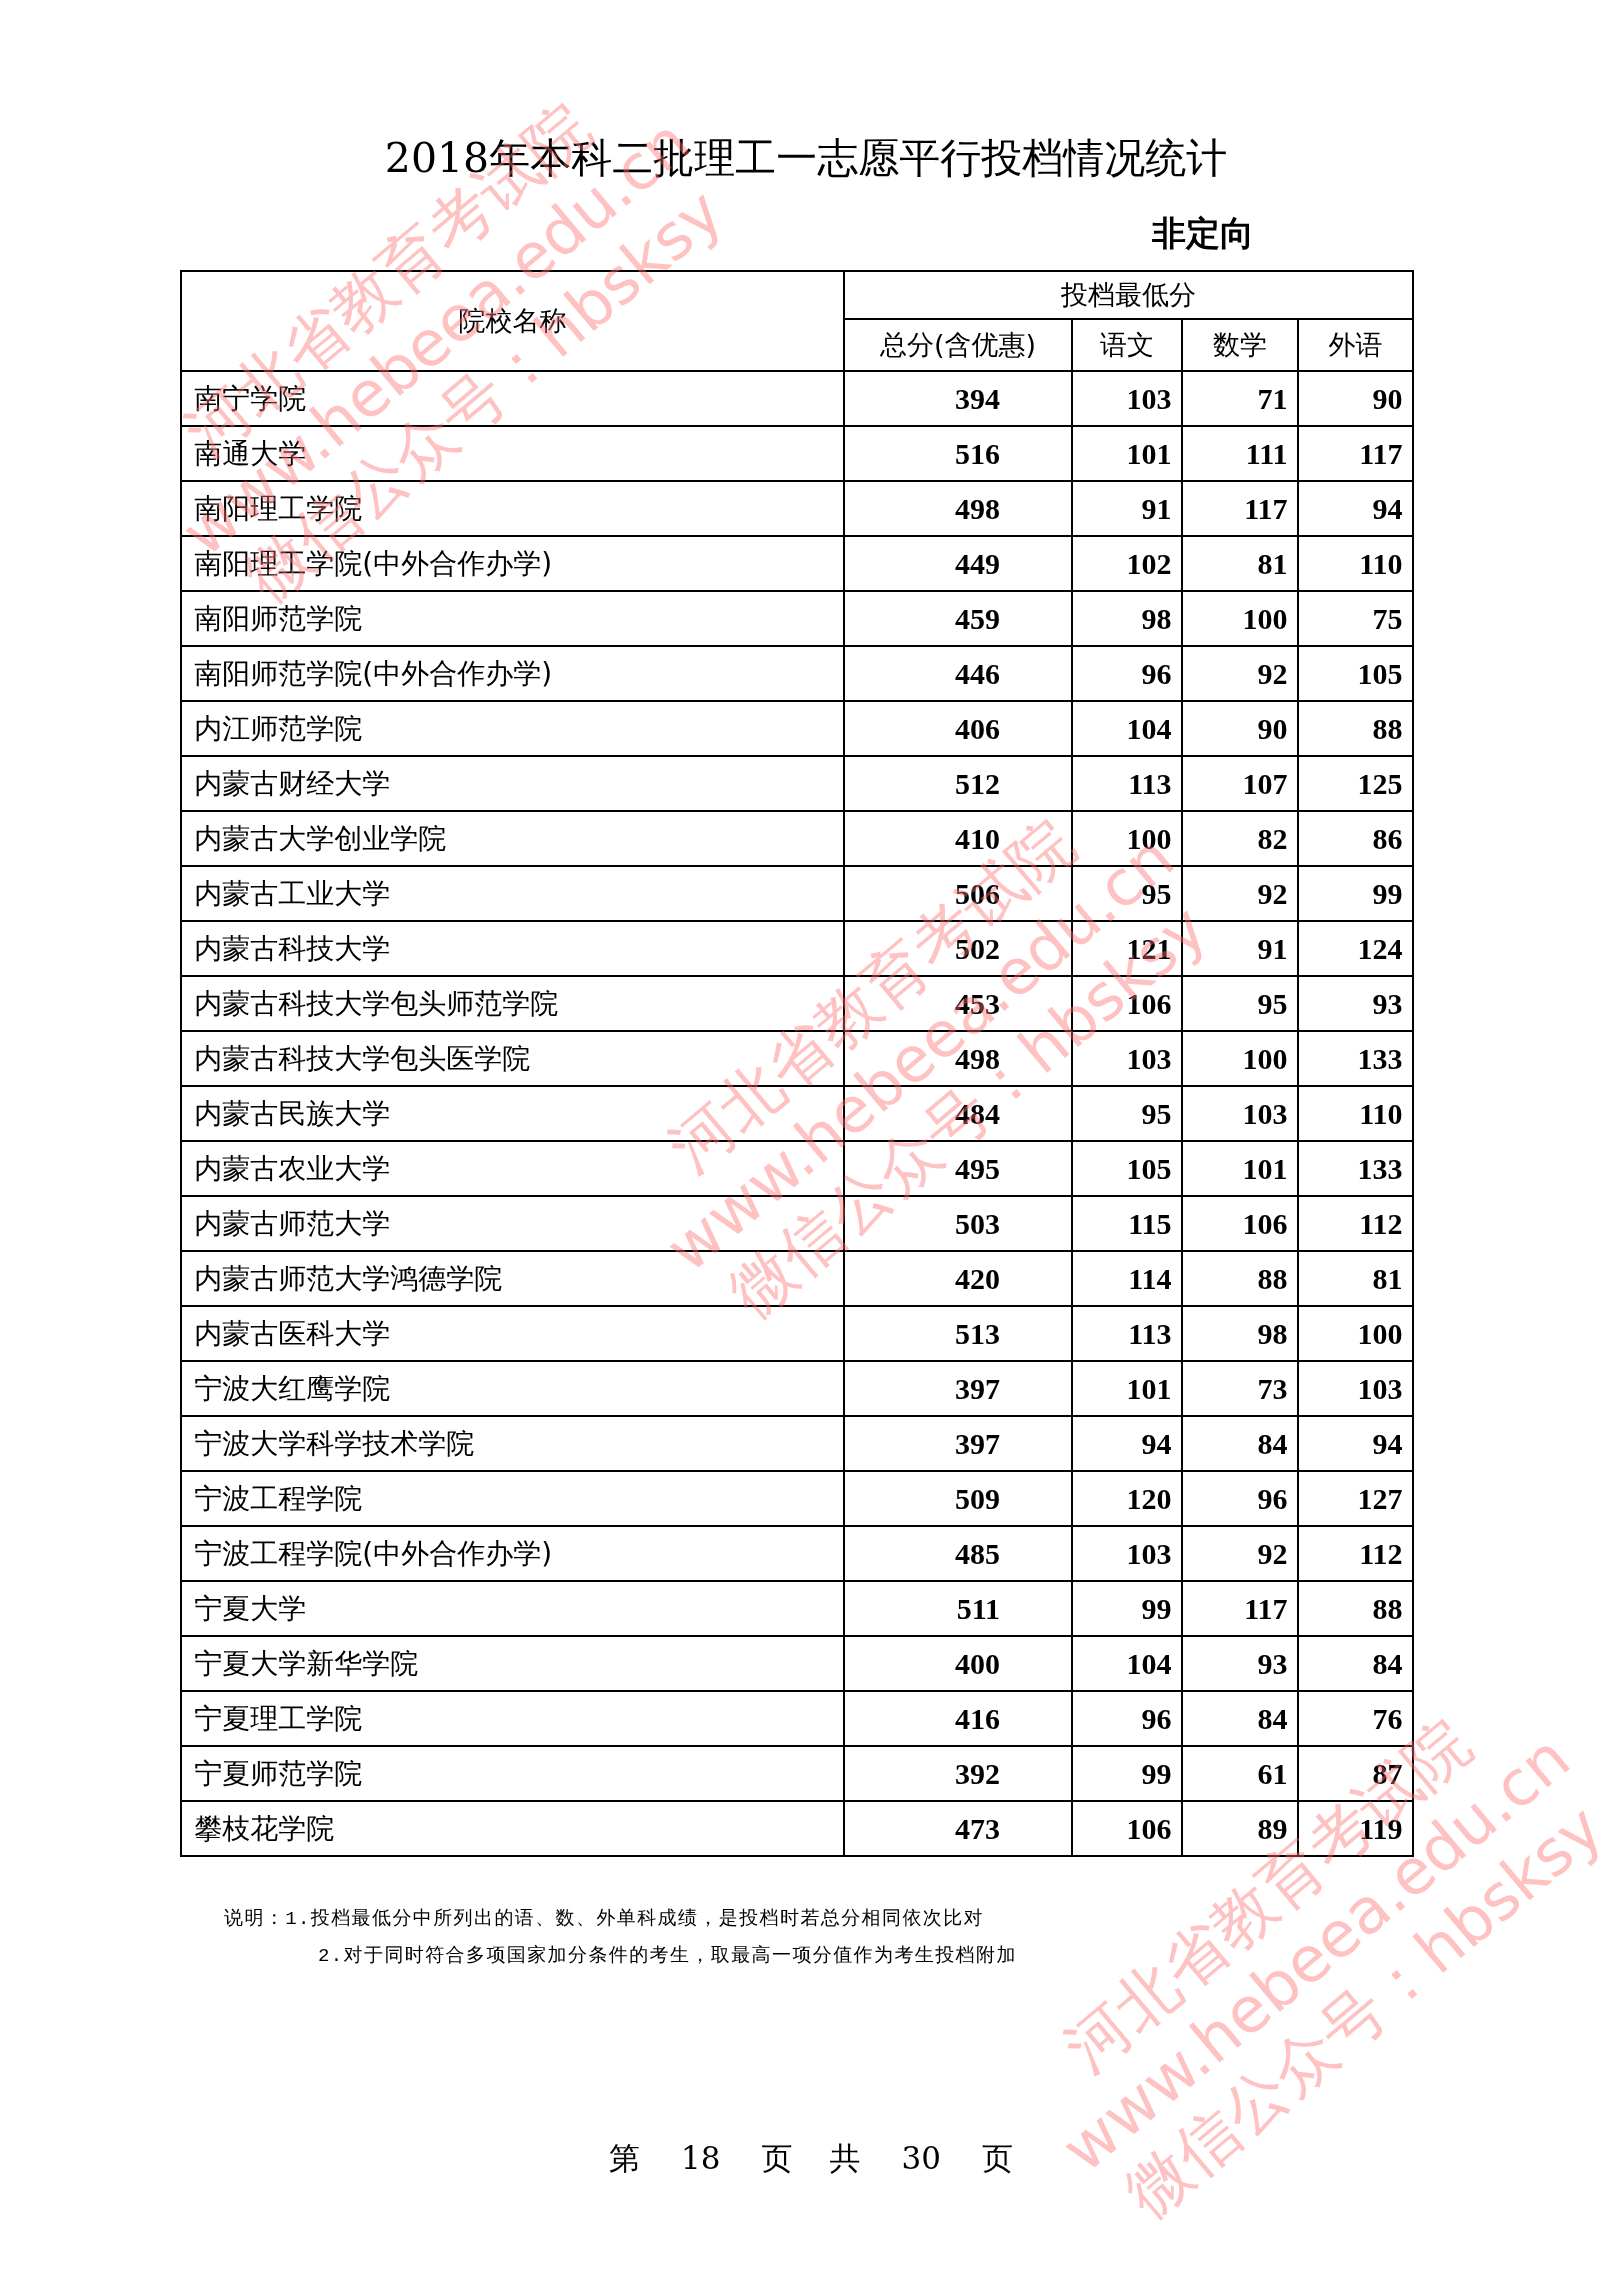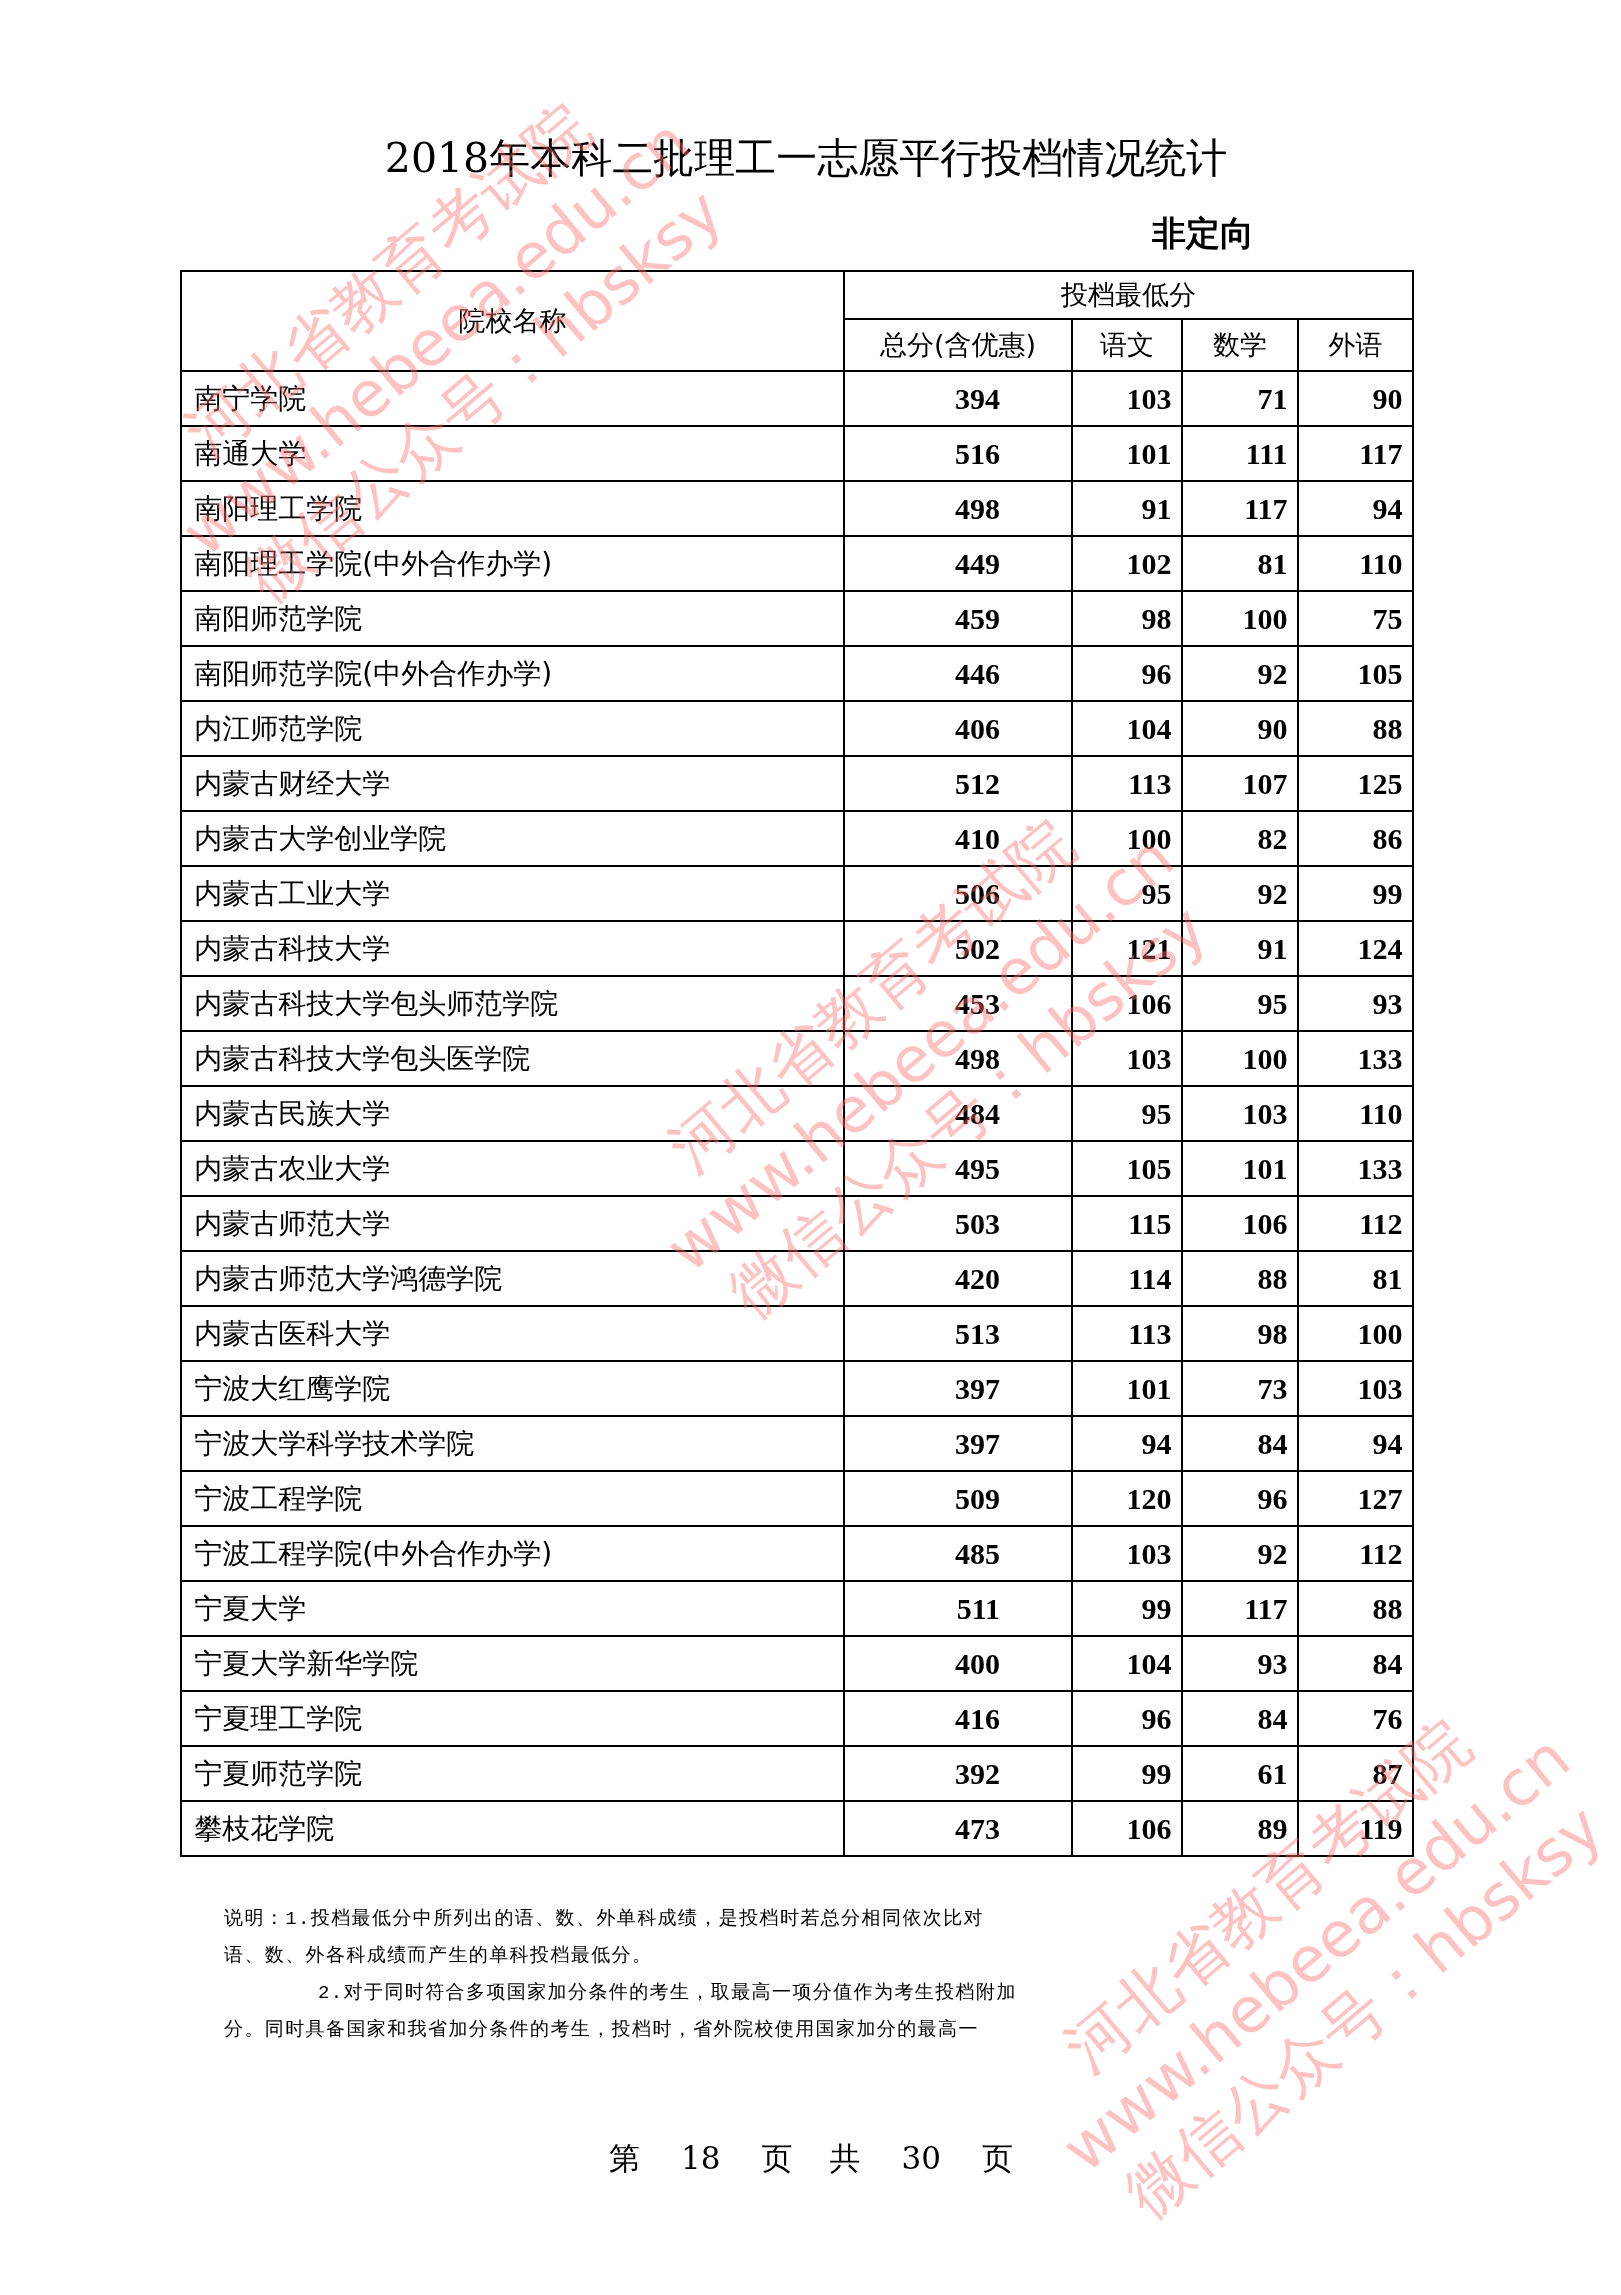--- a/index.html
+++ b/index.html
@@ -246,23 +246,21 @@
         <td class="num total">473</td>
         <td class="num">106</td>
         <td class="num">89</td>
         <td class="num">119</td>
       </tr>
     </tbody>
 </table>
 
 <div class="notes">
   <p>说明：1.投档最低分中所列出的语、数、外单科成绩，是投档时若总分相同依次比对</p>
-  <p>语、数、外各科成绩而产生的单科投档最低分。</p>
   <p class="indent">2.对于同时符合多项国家加分条件的考生，取最高一项分值作为考生投档附加</p>
-  <p>分。同时具备国家和我省加分条件的考生，投档时，省外院校使用国家加分的最高一</p>
 </div>
 
 <div class="footer">
   <span>第</span><span>18</span><span>页 共</span><span>30</span><span>页</span>
 </div>
 
 <div class="wm" style="left:61px; top:225px; width:750px;">
   <div>河北省教育考试院</div>
   <div>www.hebeea.edu.cn</div>
   <div>微信公众号：hbsksy</div>

